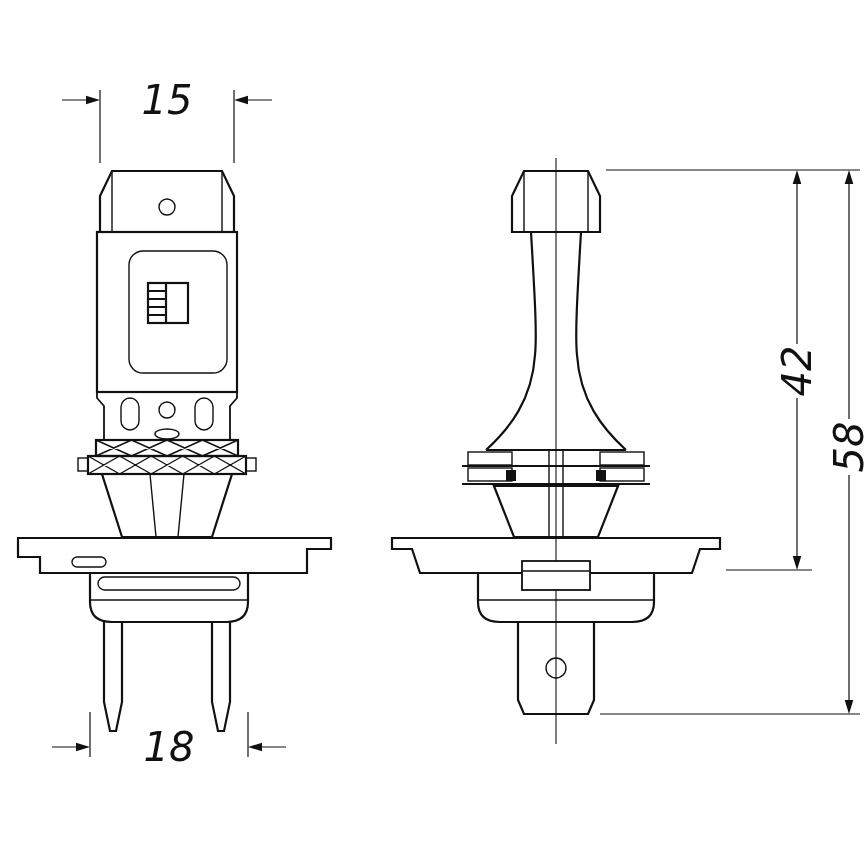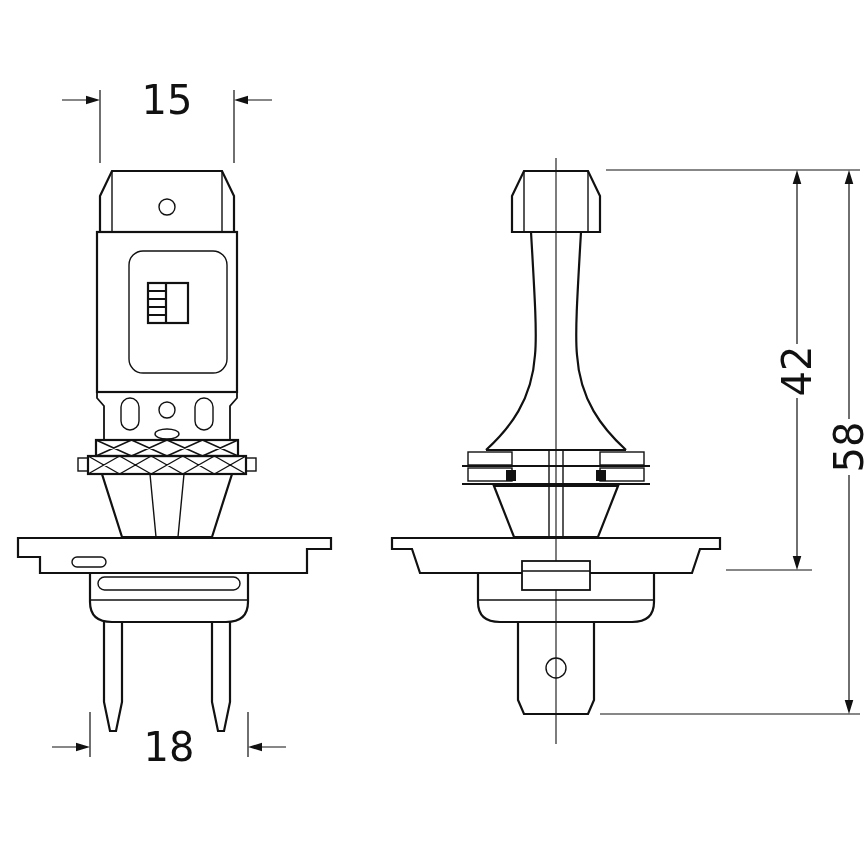--- a/index.html
+++ b/index.html
@@ -9,20 +9,21 @@
     width: 868px;
     height: 868px;
     font-family: "DejaVu Sans", "Liberation Sans", sans-serif;
   }
   .canvas {
     position: relative;
     width: 868px;
     height: 868px;
     background: #ffffff;
     overflow: hidden;
+    font-style: italic;
   }
   svg { display: block; }
   
   svg path, svg rect, svg circle, svg ellipse {
     fill: none;
     stroke: #111111;
     stroke-width: 2.2;
     stroke-linejoin: miter;
     stroke-linecap: butt;
   }

